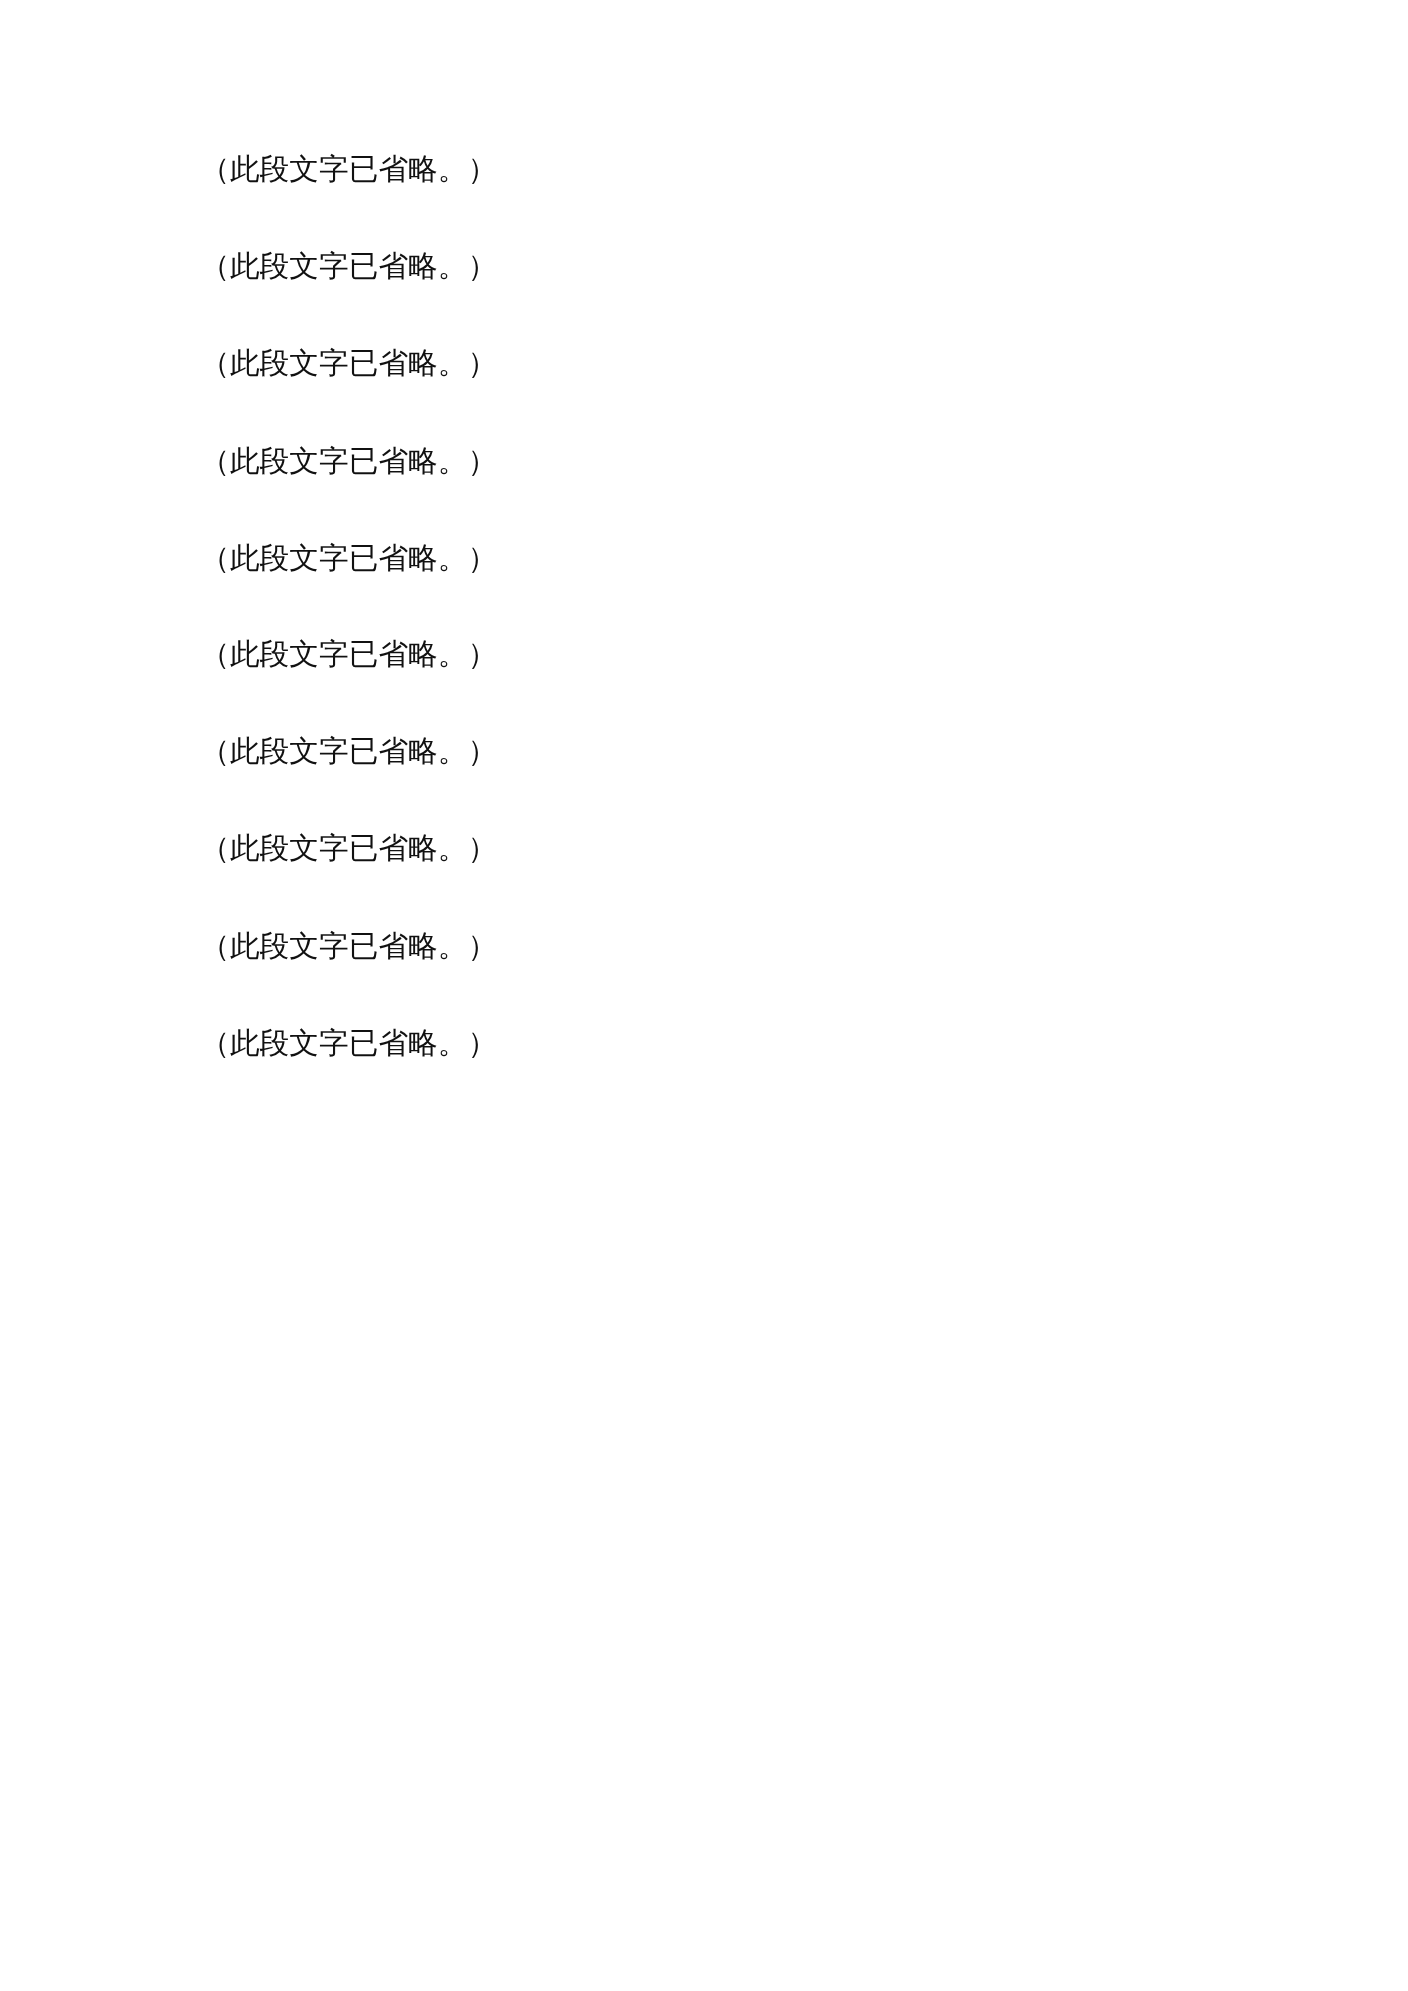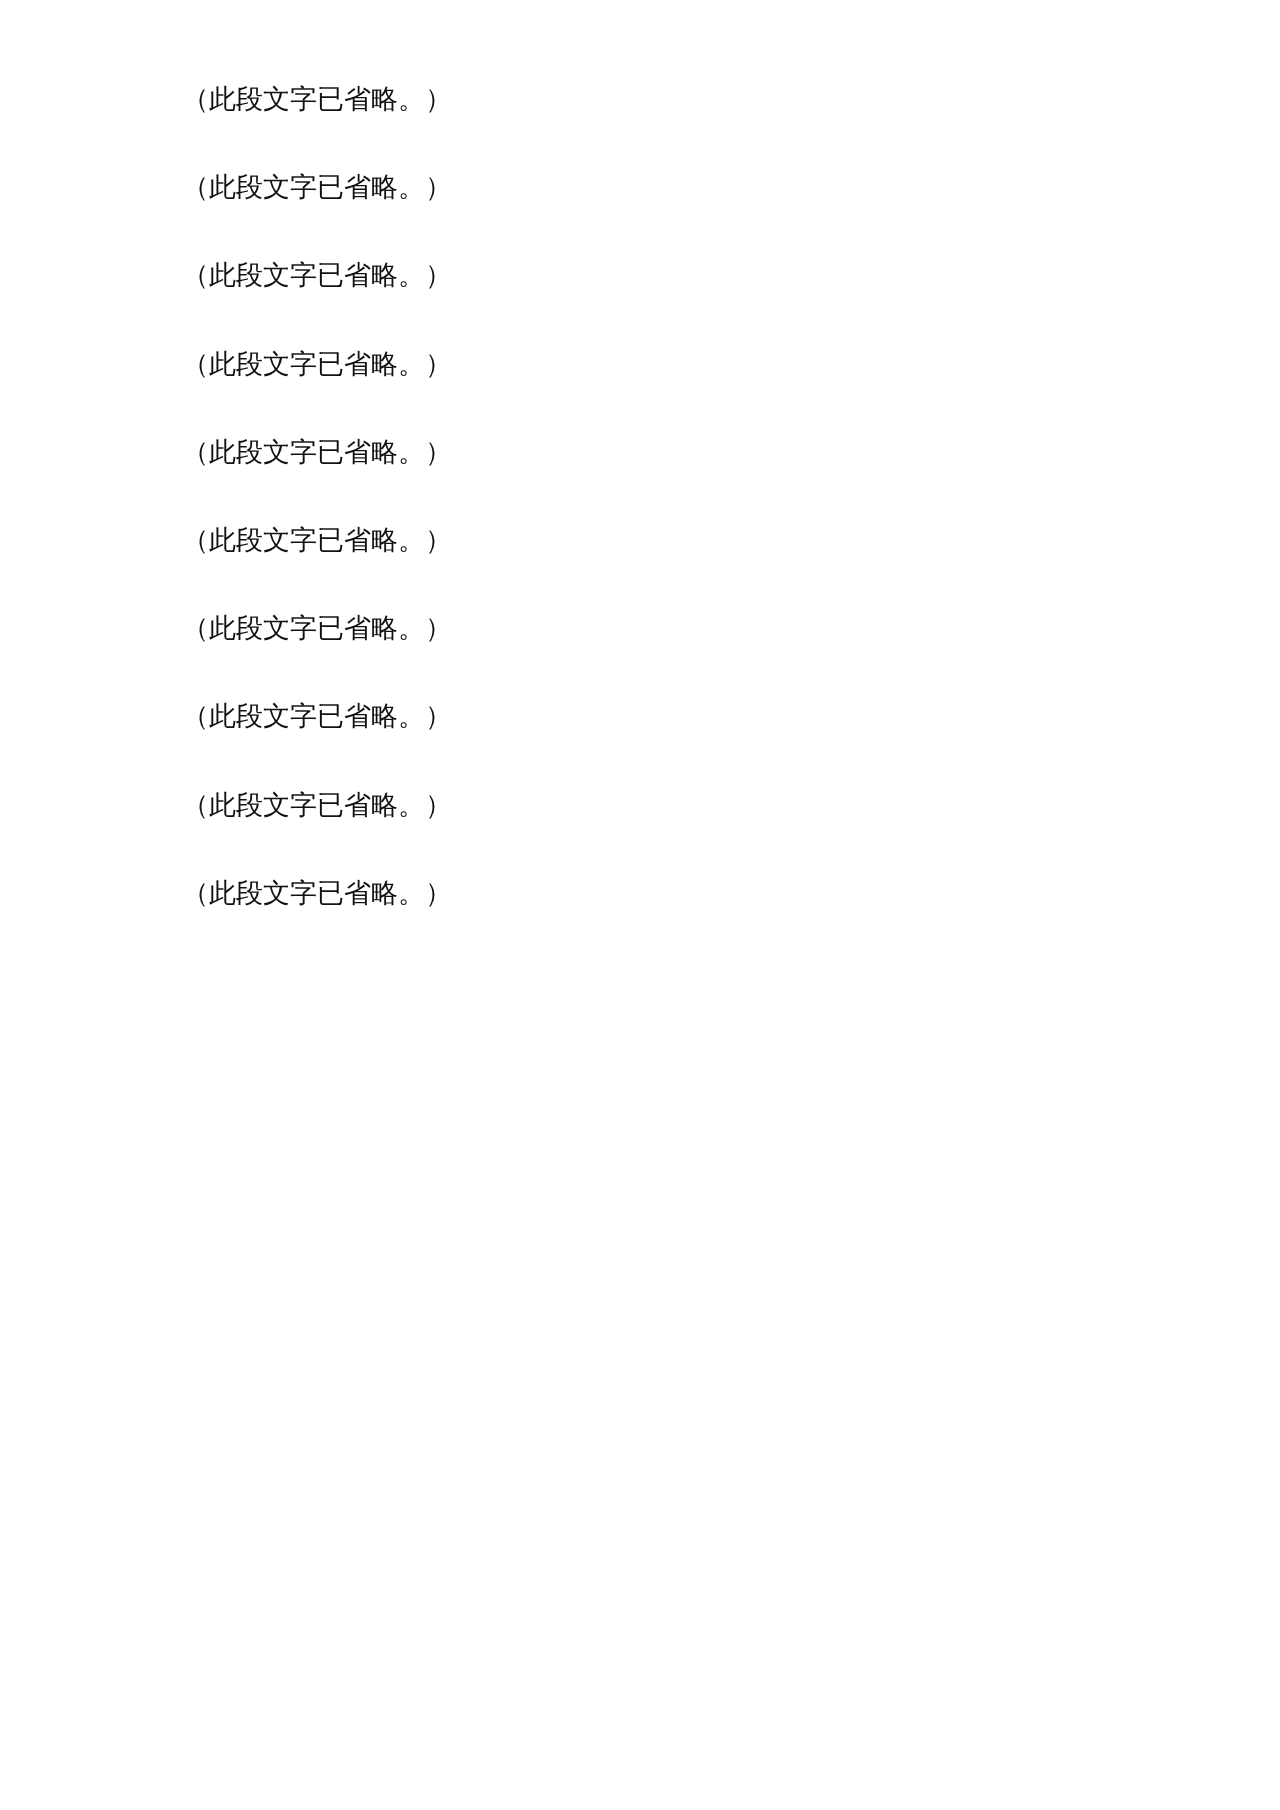--- a/index.html
+++ b/index.html
@@ -1,18 +1,18 @@
 <!DOCTYPE html>
 <html><head>
 <meta charset="utf-8">
 <style>
   html, body { margin: 0; padding: 0; background: #ffffff; }
   .page {
     width: 1280px; height: 1810px; background: #ffffff;
-    box-sizing: border-box; padding: 64px 128px 0 128px;
+    box-sizing: border-box; padding: 120px 128px 0 128px;
     font-family: "DejaVu Sans", sans-serif;
     color: #111; font-size: 27px; line-height: 2.6;
     text-align: justify; overflow: hidden;
   }
   .para { text-indent: 2em; margin: 0 0 18px 0; }
 </style>
 </head>
 <body>
 
 <div class="page">

